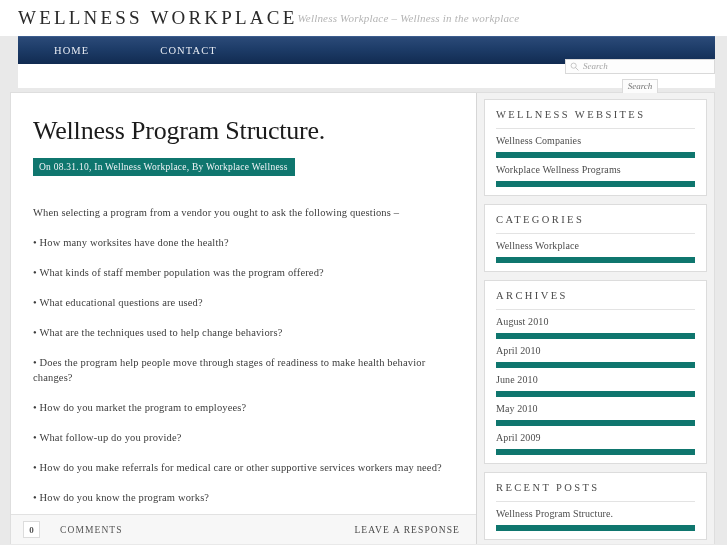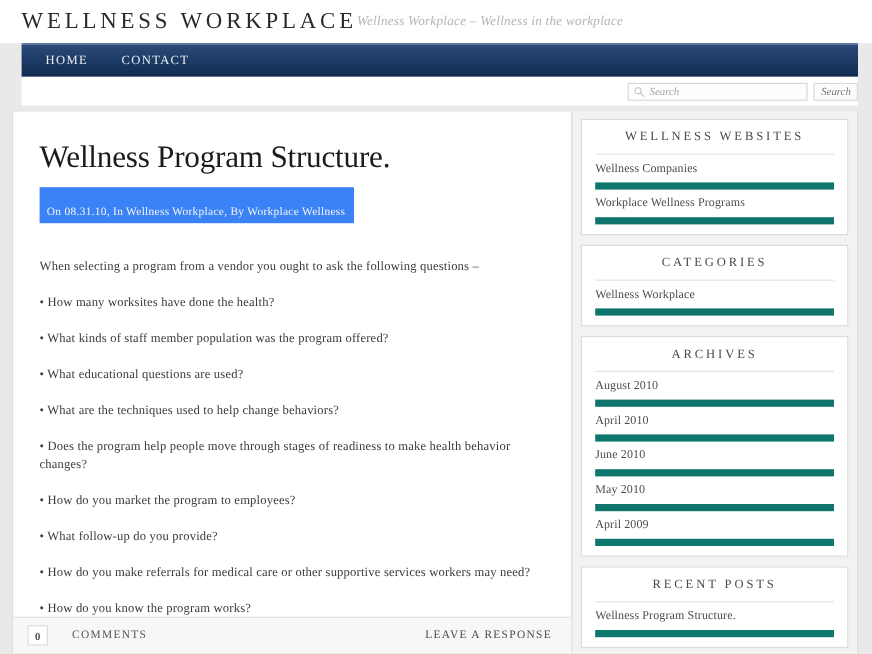--- a/index.html
+++ b/index.html
@@ -43,22 +43,23 @@
   }
 
   
   .navbar {
     height: 28px;
     margin: 0 12px 0 18px;
     background: linear-gradient(to bottom, #2b4a78 0%, #1d3c68 45%, #112b51 100%);
     border-top: 1px solid #3c5d8d;
     display: flex;
     align-items: center;
-    padding-left: 6px;
-    box-sizing: border-box;
+    padding-left: 22px;
+    box-sizing: border-box;
+    gap: 43px;
   }
   .nav-item {
     color: #e8ecf3;
     font-family: "Liberation Serif", serif;
     font-size: 10.5px;
     letter-spacing: 1.1px;
     padding: 0 14px;
     line-height: 28px;
     text-transform: uppercase;
     cursor: pointer;
@@ -72,20 +73,21 @@
     margin: 0 12px 0 18px;
     display: flex;
     align-items: center;
     justify-content: flex-end;
     box-sizing: border-box;
   }
   .search-wrap {
     display: flex;
     align-items: center;
     gap: 5px;
+    flex-direction: column;
   }
   .search-box {
     width: 150px;
     height: 15px;
     border: 1px solid #d9d9d9;
     background: #fdfdfd;
     display: flex;
     align-items: center;
     padding: 0 4px;
     box-sizing: border-box;
@@ -155,25 +157,25 @@
     font-family: "Liberation Serif", serif;
     font-size: 26px;
     font-weight: 400;
     color: #1b1b1b;
     margin: 0 0 10px 0;
     line-height: 1.1;
     letter-spacing: -0.2px;
   }
   .post-meta {
     display: inline-block;
-    background: #3b82f6;
+    background: #0f766e;
     color: #f2f4f8;
     font-family: "Liberation Serif", serif;
     font-size: 9.5px;
-    padding: 16px 7px 4px 6px;
+    padding: 4px 7px 4px 6px;
     letter-spacing: 0.25px;
     white-space: nowrap;
   }
   .post-body { margin-top: 30px; }
   .post-body p {
     font-family: "Liberation Serif", serif;
     font-size: 10.5px;
     line-height: 1.35;
     color: #3c3c3c;
     margin: 0 0 16px 0;
@@ -236,21 +238,20 @@
     margin-bottom: 8px;
     padding: 0 11px 8px 11px;
     box-sizing: border-box;
   }
   .widget-title {
     font-family: "Liberation Serif", serif;
     font-size: 10.5px;
     letter-spacing: 2.4px;
     color: #4a4a4a;
     text-transform: uppercase;
-    text-align: center;
     padding: 9px 0 8px 0;
     border-bottom: 1px solid #e3e3e3;
     white-space: nowrap;
   }
   .widget ul { list-style: none; margin: 0; padding: 0; }
   .widget li {
     border-bottom: 6px solid #0f766e;
   }
   .widget li a {
     display: block;

